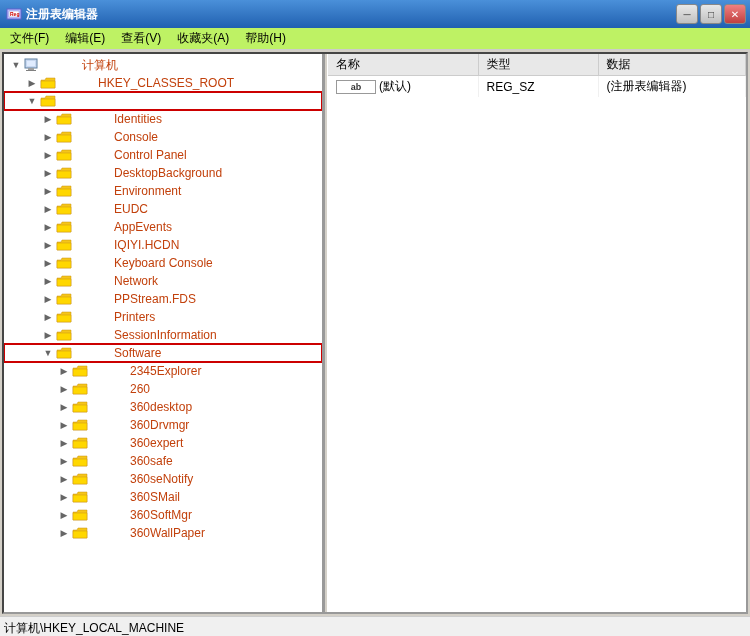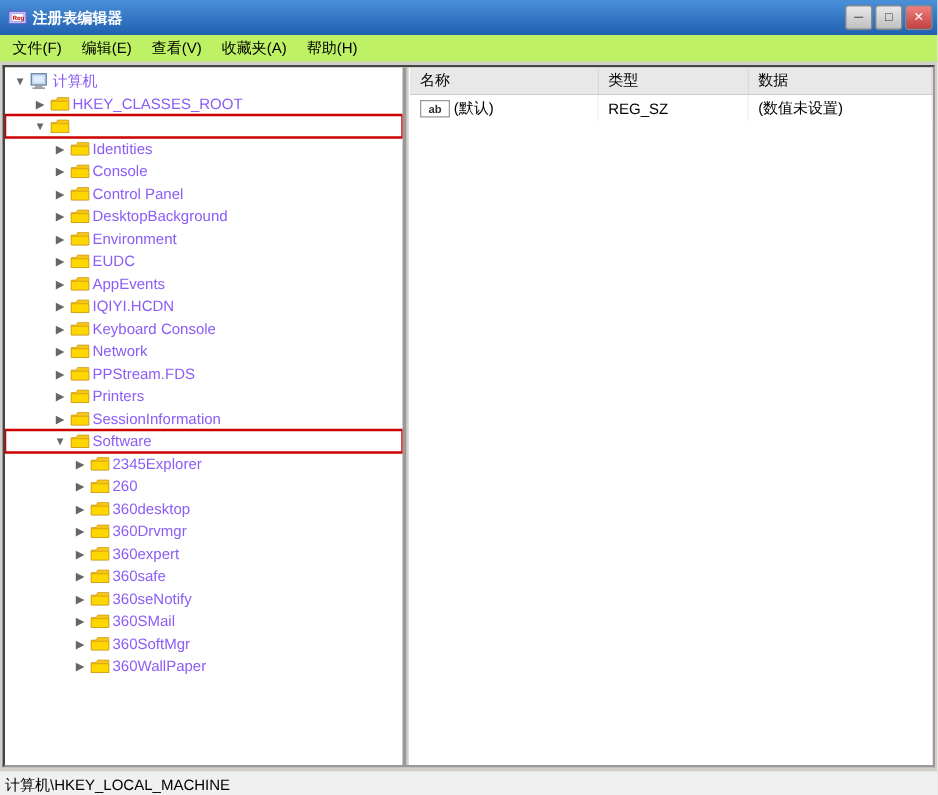--- a/index.html
+++ b/index.html
@@ -122,21 +122,22 @@
       height: 16px;
       margin-right: 2px;
       flex-shrink: 0;
       display: flex;
       align-items: center;
       justify-content: center;
     }
 
     .item-label {
       font-size: 12px;
-      color: #8b5cf6;
+      color: #c2410c;
+      margin-left: 40px;
     }
 
     .indent-1 { padding-left: 4px; }
     .indent-2 { padding-left: 20px; }
     .indent-3 { padding-left: 36px; }
     .indent-4 { padding-left: 52px; }
 
     
     .border-highlight {
       outline: 1px solid red;
@@ -187,21 +188,21 @@
 
     .splitter {
       width: 4px;
       background: #d4d0c8;
       cursor: col-resize;
       border-left: 1px solid #999;
       border-right: 1px solid #fff;
     }
 
     .reg-icon {
-      width: 24px;
+      width: 40px;
       height: 14px;
       display: inline-flex;
       align-items: center;
       justify-content: center;
       margin-right: 3px;
       font-size: 9px;
       background: white;
       border: 1px solid #999;
       color: #333;
       font-weight: bold;
@@ -555,21 +556,21 @@
           <td>
             <div style="display:flex;align-items:center;">
               <span class="reg-icon">ab</span>
               <span>(默认)</span>
             </div>
           </td>
           <td>
             <span>REG_SZ</span>
           </td>
           <td>
-            <span>(数值未设置)</span>
+            <span>(注册表编辑器)</span>
           </td>
         </tr>
       </tbody>
     </table>
   </div>
 </div>
 
 <div class="status-bar">
   <span>计算机\HKEY_LOCAL_MACHINE</span>
 </div>

